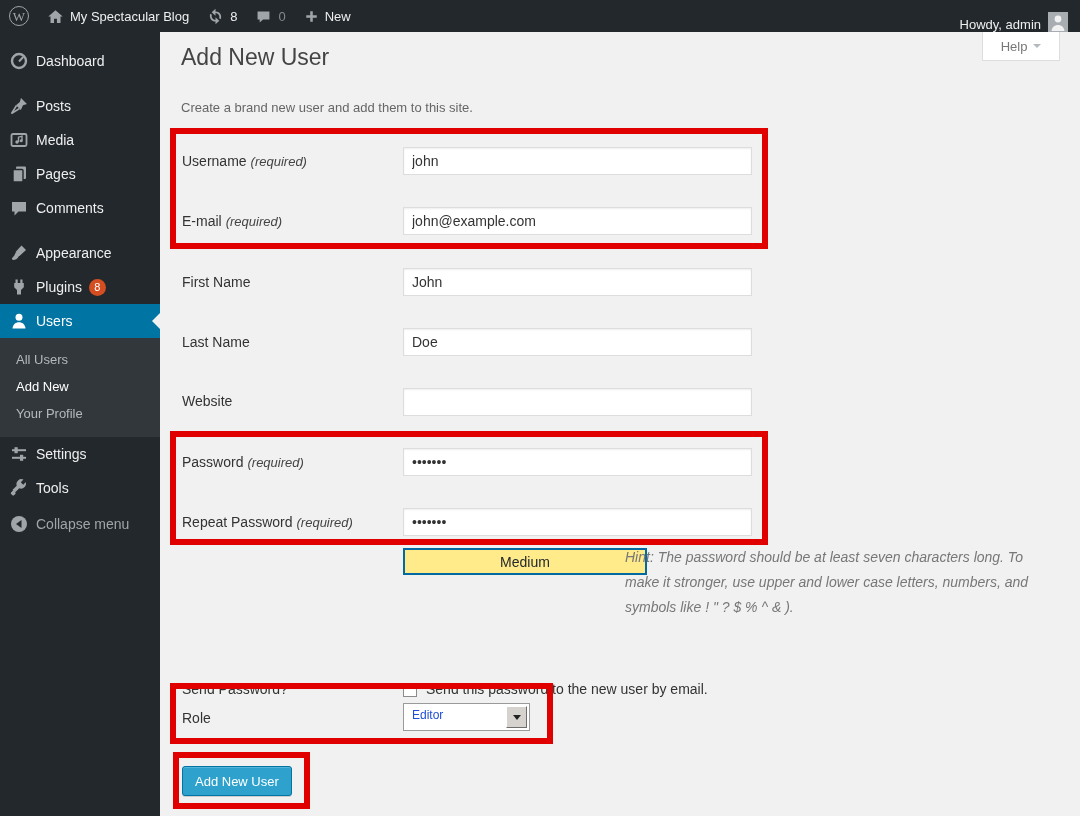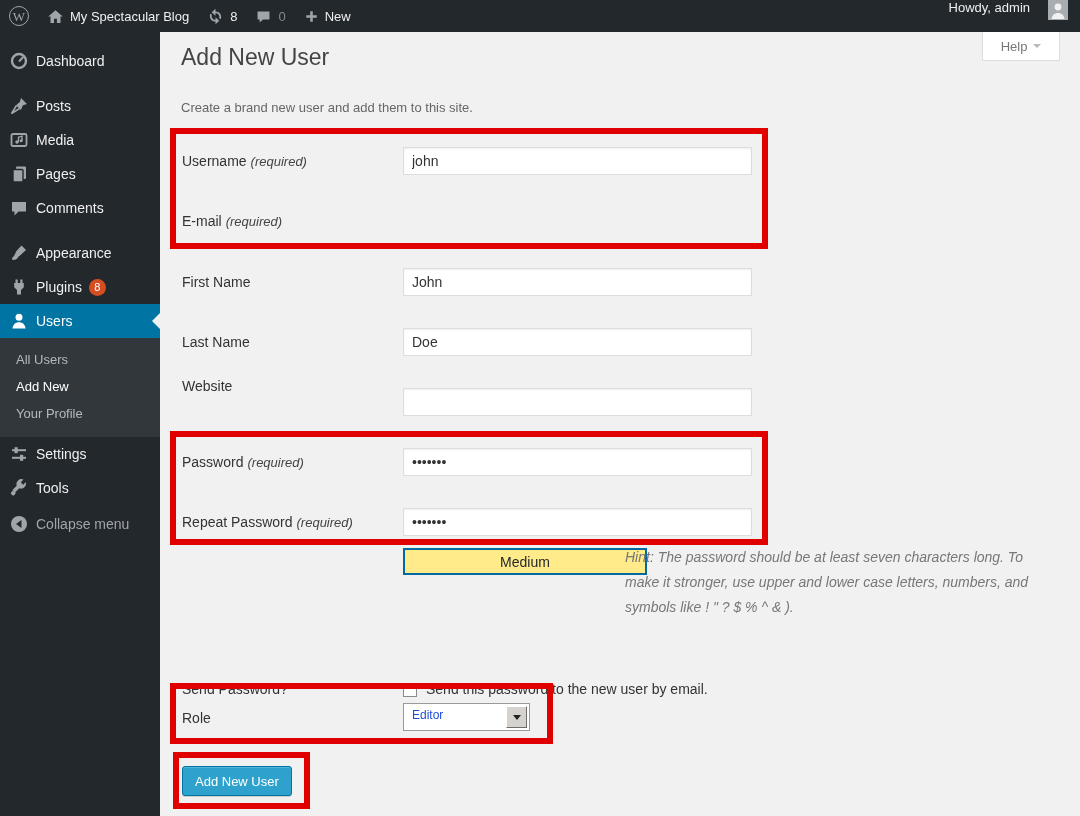--- a/index.html
+++ b/index.html
@@ -6,21 +6,21 @@
   html,body { width:1080px; height:816px; overflow:hidden; }
   body { font-family:"Liberation Sans", sans-serif; background:#f1f1f1; position:relative; }
 
   
   .adminbar { position:absolute; left:0; top:0; width:1080px; height:32px; background:#23282d;
     display:flex; align-items:center; color:#eee; font-size:13px; z-index:50; }
   .ab-item { display:flex; align-items:center; gap:6px; padding:0 9px; height:32px; cursor:pointer; }
   .ab-item svg { display:block; }
   .ab-count { color:#eee; }
   .ab-count-dim { color:#85898c; }
-  .ab-right { margin-left:auto; display:flex; align-items:flex-start; gap:18px; padding:0 12px; height:32px; cursor:pointer; }
+  .ab-right { margin-left:auto; display:flex; align-items:flex-end; gap:7px; padding:0 12px; height:32px; cursor:pointer; }
   .wp-ring { width:20px; height:20px; border:1.8px solid #a0a5aa; border-radius:50%;
     display:flex; align-items:center; justify-content:center; color:#a0a5aa;
     font-family:"Liberation Serif", serif; font-size:13px; line-height:1; }
 
   
   .sidebar { position:absolute; left:0; top:32px; width:160px; height:784px; background:#23282d; z-index:40; }
   .menu { padding-top:12px; }
   .menu-item { position:relative; height:34px; display:flex; align-items:center; color:#eee;
     font-size:14px; cursor:pointer; padding-left:36px; }
   .menu-item .mi-icon { position:absolute; left:9px; top:7px; width:20px; height:20px; }
@@ -229,28 +229,29 @@
   <p class="page-intro">Create a brand new user and add them to this site.</p>
 
   <div class="frm-label" style="top:121px;">
     <span>Username</span><span class="req">(required)</span>
   </div>
   <input class="txt-input" style="top: 115px;" type="text" value="john">
 
   <div class="frm-label" style="top:181px;">
     <span>E-mail</span><span class="req">(required)</span>
   </div>
+  <input class="txt-input" style="top: 175px;" type="text" value="john@example.com">
 
   <div class="frm-label" style="top:242px;">First Name</div>
   <input class="txt-input" style="top: 236px;" type="text" value="John">
 
   <div class="frm-label" style="top:302px;">Last Name</div>
   <input class="txt-input" style="top: 296px;" type="text" value="Doe">
 
-  <div class="frm-label" style="top:346px;">Website</div>
+  <div class="frm-label" style="top:361px;">Website</div>
   <input class="txt-input" style="top: 356px;" type="text" value="">
 
   <div class="frm-label" style="top:422px;">
     <span>Password</span><span class="req">(required)</span>
   </div>
   <input class="txt-input" style="top: 416px;" type="text" value="•••••••">
 
   <div class="frm-label" style="top:482px;">
     <span>Repeat Password</span><span class="req">(required)</span>
   </div>

